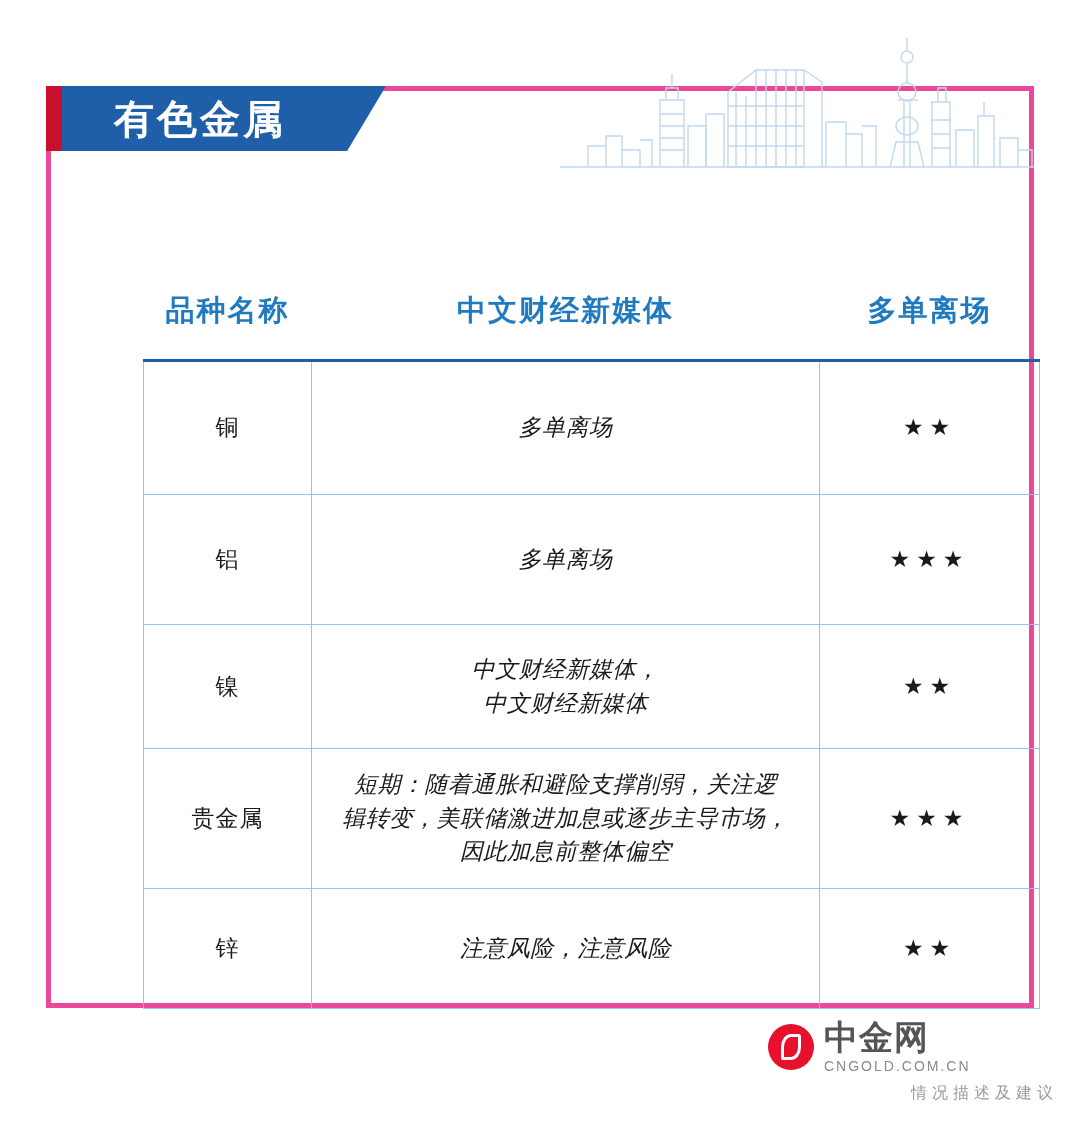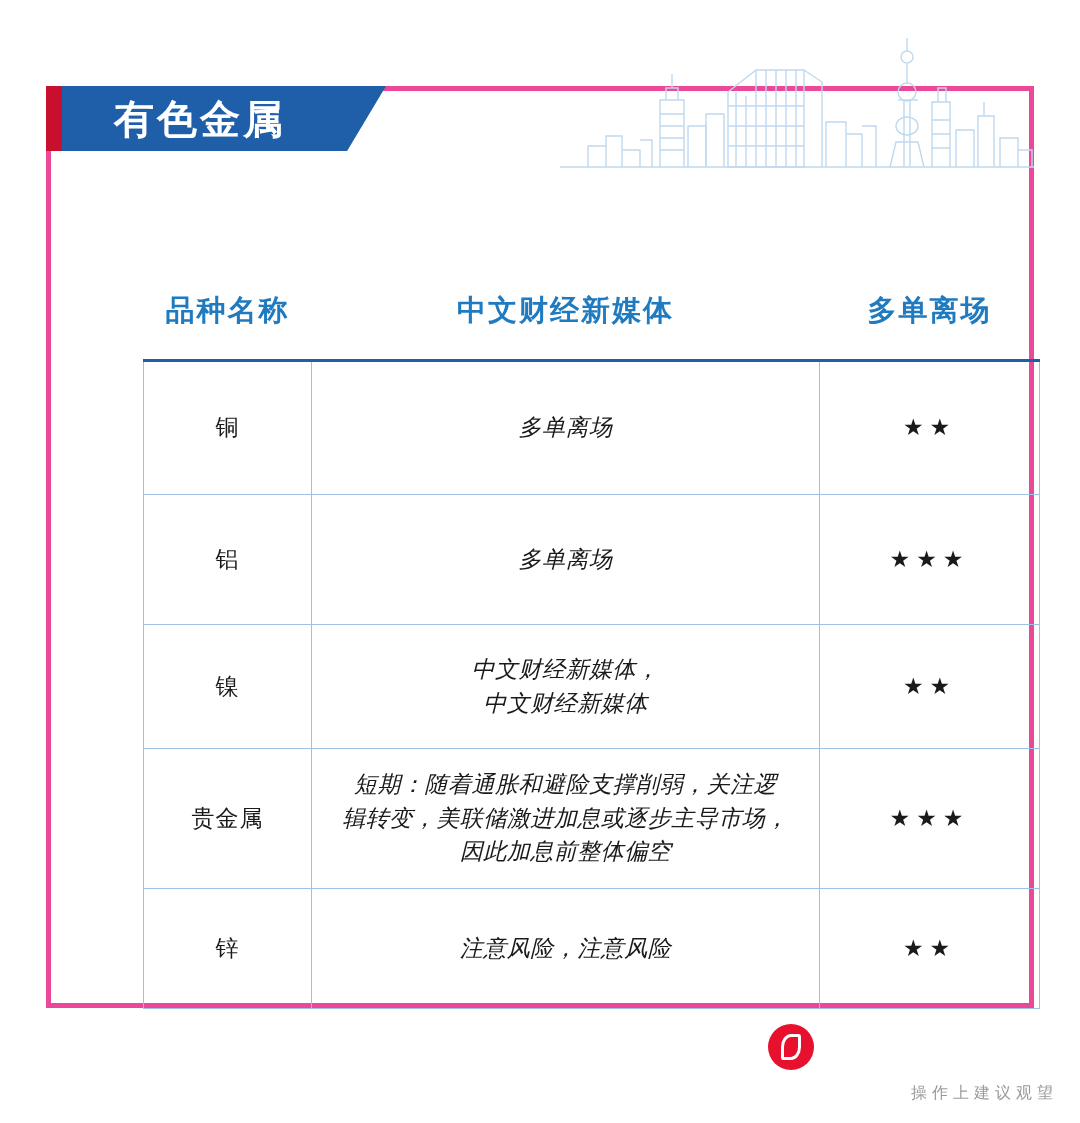--- a/index.html
+++ b/index.html
@@ -314,15 +314,19 @@
 <div id="banner">
   <div id="banner-red"></div>
   <div id="banner-blue">
     <div id="banner-title">有色金属</div>
   </div>
 </div>
 
 <div id="logo">
   <div id="logo-row">
     <div id="logo-mark"></div>
+    <div id="logo-text-block">
+      <div id="logo-name">中金网</div>
+      <div id="logo-domain">CNGOLD.COM.CN</div>
+    </div>
   </div>
-  <div id="logo-tagline">操作上建议观望</div>
+  <div id="logo-tagline">情况描述及建议</div>
 </div>
 
 </body></html>

